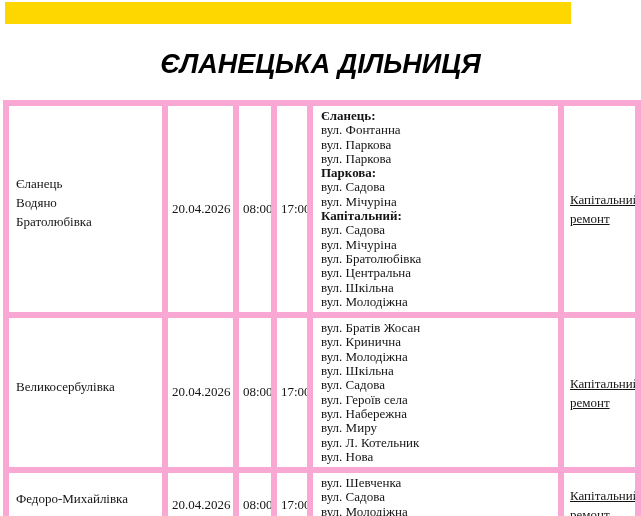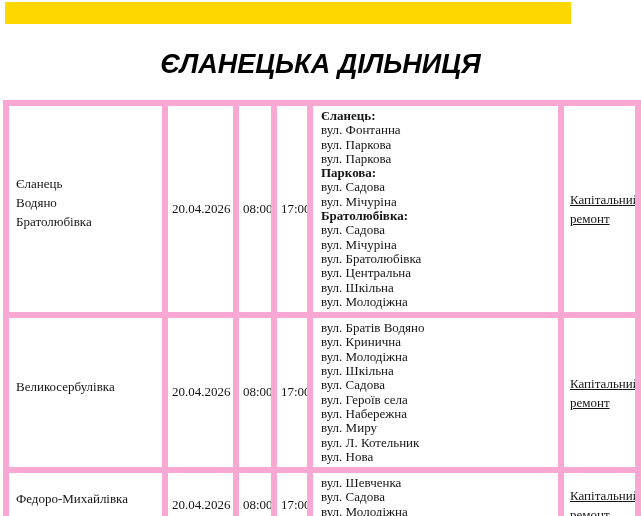--- a/index.html
+++ b/index.html
@@ -62,41 +62,41 @@
           <td class="cell-time-from">08:00</td>
           <td class="cell-time-to">17:00</td>
           <td class="cell-streets">
             <div class="bold">Єланець:</div>
             <div>вул. Фонтанна</div>
             <div>вул. Паркова</div>
             <div>вул. Паркова</div>
             <div class="bold">Паркова:</div>
             <div>вул. Садова</div>
             <div>вул. Мічуріна</div>
-            <div class="bold">Братолюбівка:</div>
+            <div class="bold">Капітальний:</div>
             <div>вул. Садова</div>
             <div>вул. Мічуріна</div>
             <div>вул. Братолюбівка</div>
             <div>вул. Центральна</div>
             <div>вул. Шкільна</div>
             <div>вул. Молодіжна</div>
           </td>
           <td class="cell-work-type">
             <div>Капітальний ремонт</div>
           </td>
         </tr>
         <tr class="r1">
           <td class="cell-locality">
             <div>Великосербулівка</div>
           </td>
           <td class="cell-date">20.04.2026</td>
           <td class="cell-time-from">08:00</td>
           <td class="cell-time-to">17:00</td>
           <td class="cell-streets">
-            <div>вул. Братів Водяно</div>
+            <div>вул. Братів Жосан</div>
             <div>вул. Кринична</div>
             <div>вул. Молодіжна</div>
             <div>вул. Шкільна</div>
             <div>вул. Садова</div>
             <div>вул. Героїв села</div>
             <div>вул. Набережна</div>
             <div>вул. Миру</div>
             <div>вул. Л. Котельник</div>
             <div>вул. Нова</div>
           </td>

